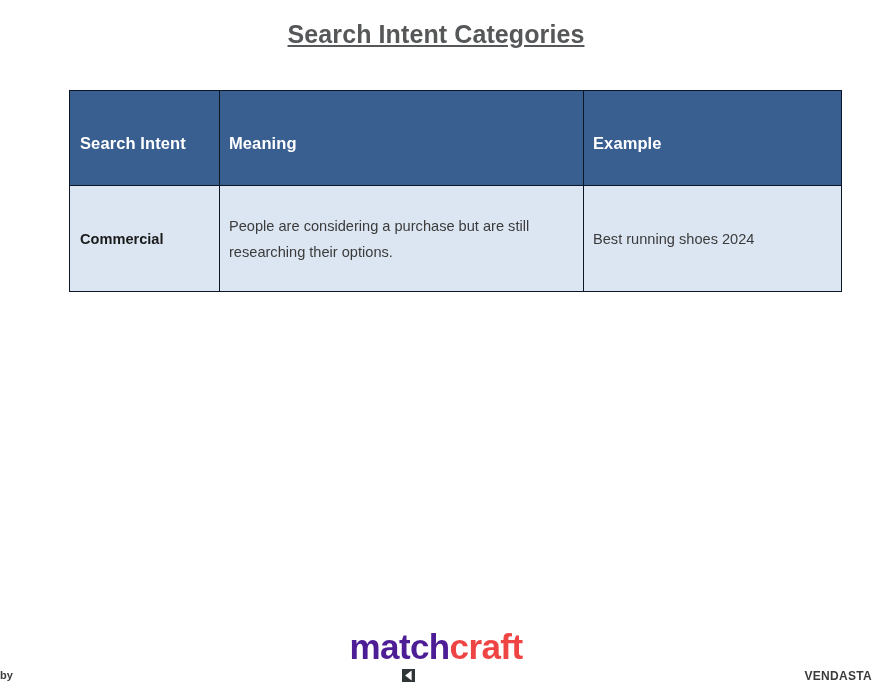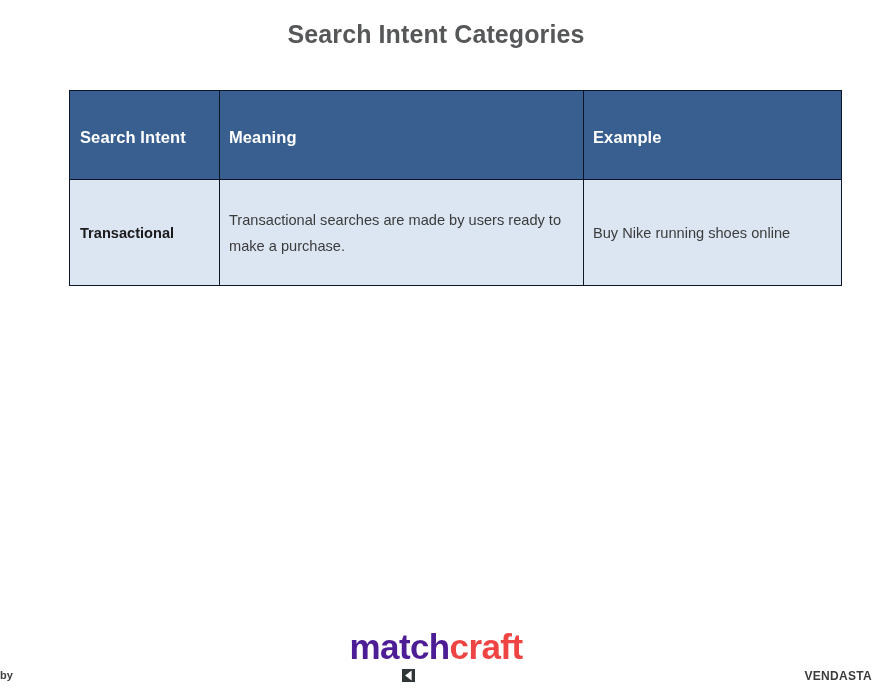--- a/index.html
+++ b/index.html
@@ -23,20 +23,21 @@
 
   .page-title {
     text-align: center;
     font-size: 25px;
     font-weight: bold;
     color: #555759;
     letter-spacing: 0.1px;
     margin: 0;
     padding-top: 20px;
     line-height: 28px;
+    text-decoration: underline;
   }
 
   .table-wrap {
     position: absolute;
     left: 69px;
     top: 90px;
     width: 772px;
   }
 
   table.intent-table {
@@ -52,21 +53,21 @@
     vertical-align: middle;
     text-align: left;
   }
 
   thead th {
     background: #395f91;
     color: #ffffff;
     font-size: 16.5px;
     font-weight: bold;
     height: 84px;
-    padding: 4px 10px 0 10px;
+    padding: 10px 10px 0 10px;
     letter-spacing: 0.1px;
   }
 
   thead th.col-intent { padding-left: 10px; }
   thead th.col-meaning { padding-left: 9px; }
   thead th.col-example { padding-left: 9px; }
 
   tbody td {
     background: #dce6f2;
     height: 105px;
@@ -160,23 +161,23 @@
       </colgroup>
       <thead>
         <tr>
           <th class="col-intent">Search Intent</th>
           <th class="col-meaning">Meaning</th>
           <th class="col-example">Example</th>
         </tr>
       </thead>
       <tbody>
         <tr>
-          <td class="cell-intent">Transactional</td>
-          <td class="cell-meaning">Transactional searches are made by users ready to make a purchase.</td>
-          <td class="cell-example">Buy Nike running shoes online</td>
+          <td class="cell-intent">Commercial</td>
+          <td class="cell-meaning">People are considering a purchase but are still researching their options.</td>
+          <td class="cell-example">Best running shoes 2024</td>
         </tr>
       </tbody>
     </table>
   </div>
 
   <div class="footer-logo">
     <div class="logo-wordmark"><span class="logo-match">match</span><span class="logo-craft">craft</span></div>
     <div class="logo-byline">
       <span class="logo-by">by</span>
       <span class="vendasta-mark">

